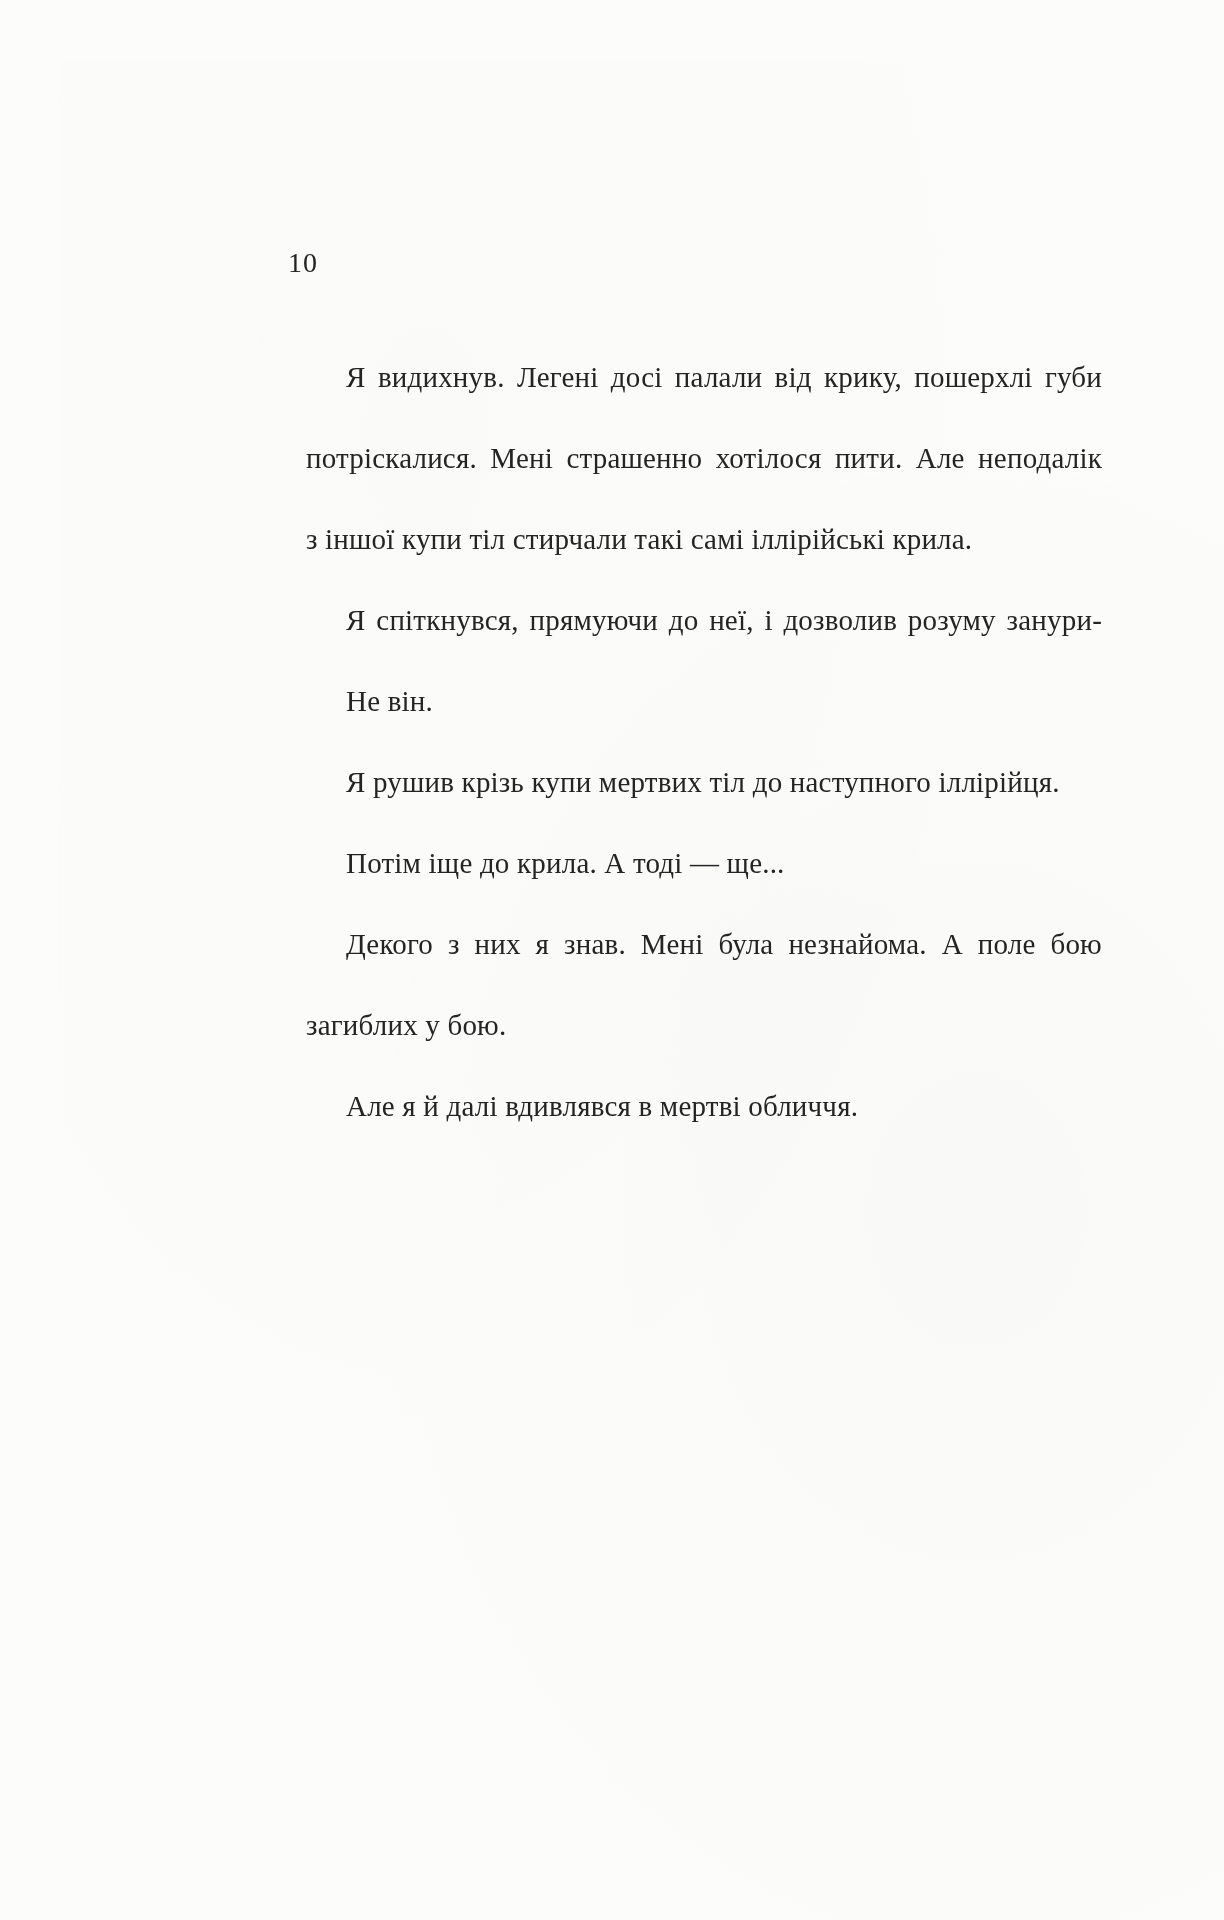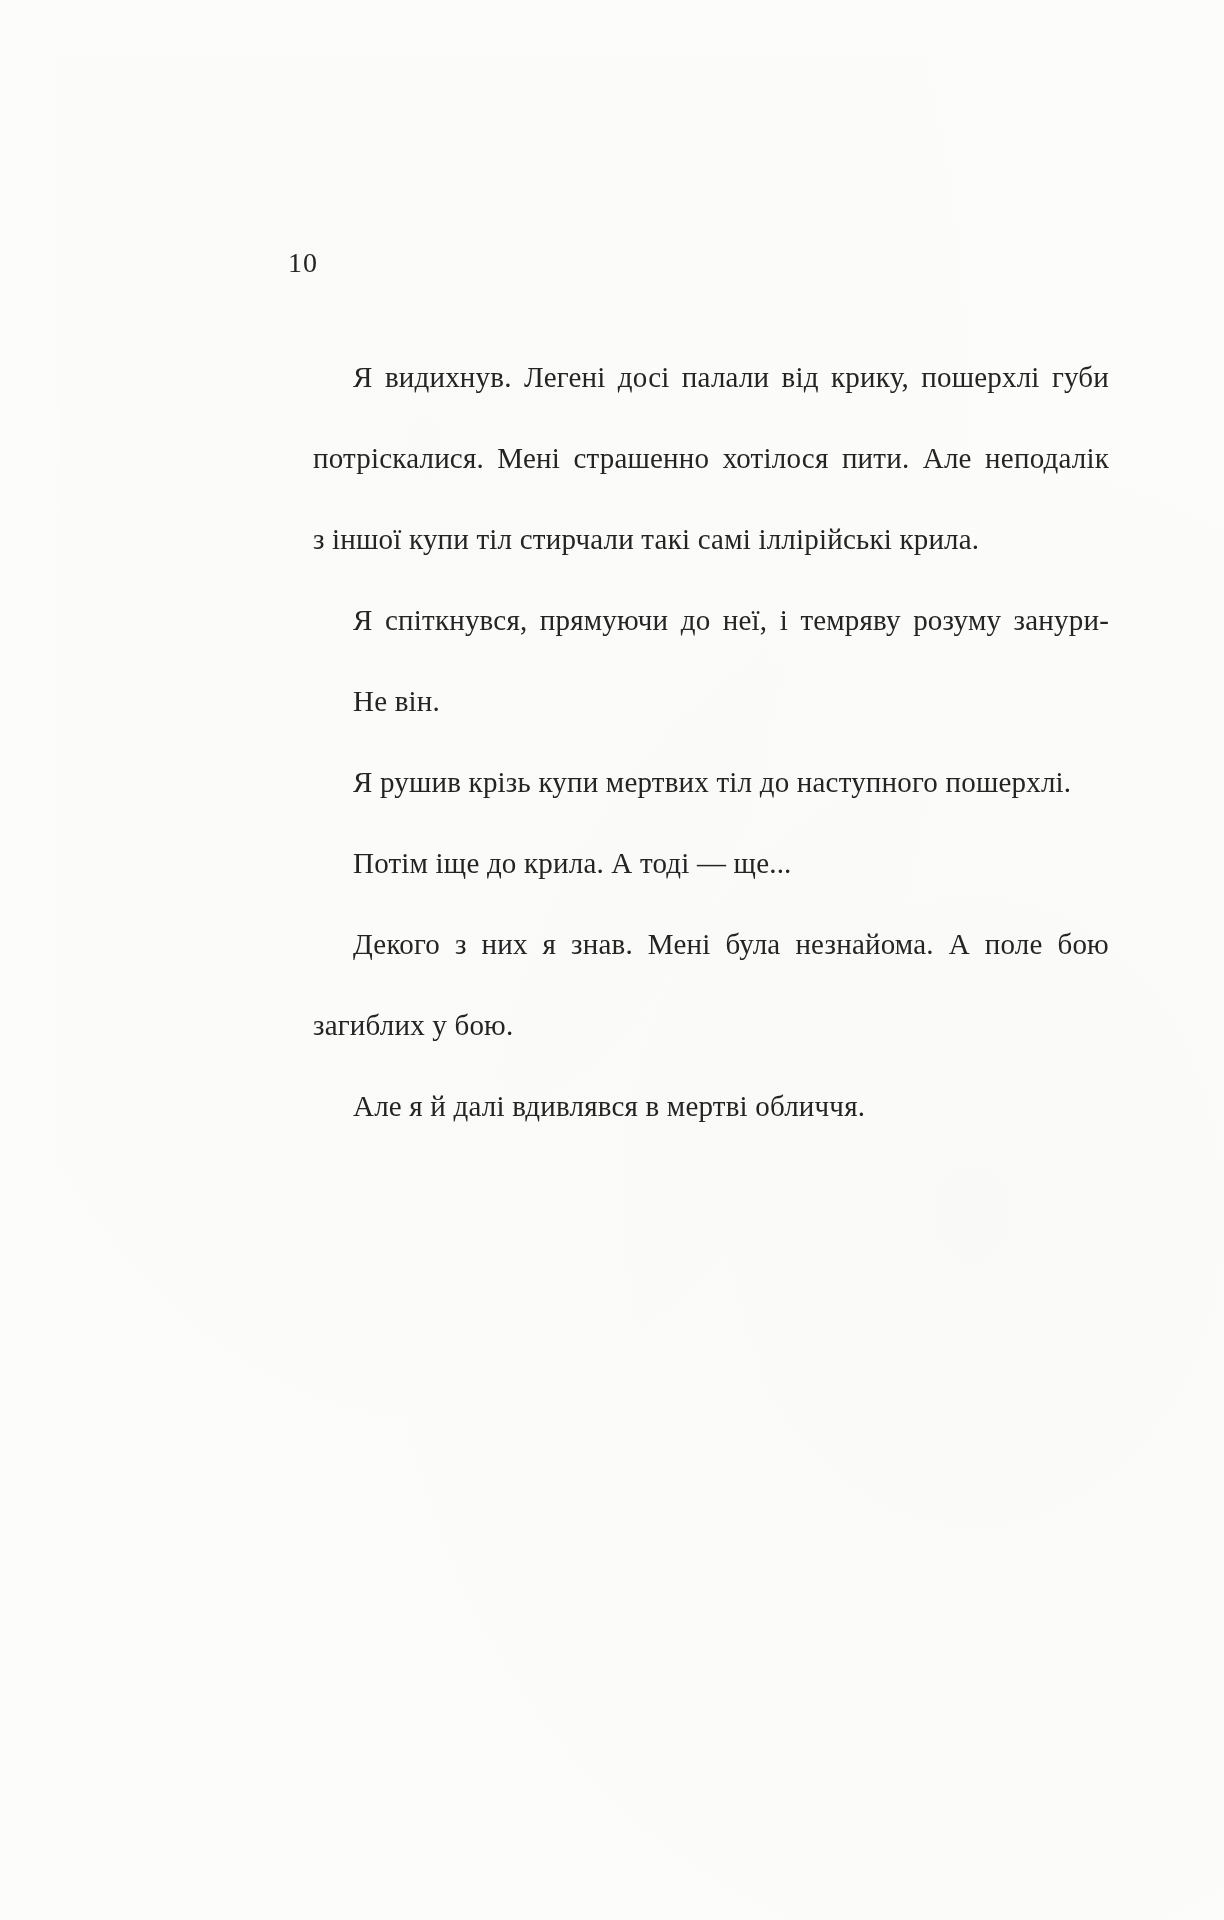--- a/index.html
+++ b/index.html
@@ -30,21 +30,21 @@
     position: absolute;
     left: 205px;
     top: 166px;
     font-size: 28px;
     line-height: 1;
     letter-spacing: 1px;
     color: var(--ink);
   }
   .text-block {
     position: absolute;
-    left: 205px;
+    left: 198px;
     top: 250px;
     width: 880px;
   }
   .line {
     font-size: 29px;
     line-height: 39px;
     white-space: nowrap;
     text-align: justify;
     text-align-last: justify;
     overflow: hidden;
@@ -61,21 +61,21 @@
 </style>
 </head>
 <body>
 
 <div class="page">
   <div class="page-number">10</div>
   <div class="text-block">
       <div class="line indent">Я видихнув. Легені досі палали від крику, пошерхлі губи</div>
       <div class="line">потріскалися. Мені страшенно хотілося пити. Але неподалік</div>
       <div class="line last">з іншої купи тіл стирчали такі самі іллірійські крила.</div>
-      <div class="line indent">Я спіткнувся, прямуючи до неї, і темряву розуму занури-</div>
+      <div class="line indent">Я спіткнувся, прямуючи до неї, і дозволив розуму занури-</div>
       <div class="line indent last">Не він.</div>
-      <div class="line indent last">Я рушив крізь купи мертвих тіл до наступного пошерхлі.</div>
+      <div class="line indent last">Я рушив крізь купи мертвих тіл до наступного іллірійця.</div>
       <div class="line indent last">Потім іще до крила. А тоді — ще...</div>
       <div class="line indent">Декого з них я знав. Мені була незнайома. А поле бою</div>
       <div class="line last">загиблих у бою.</div>
       <div class="line indent last">Але я й далі вдивлявся в мертві обличчя.</div>
     </div>
 </div>
 
 </body></html>

